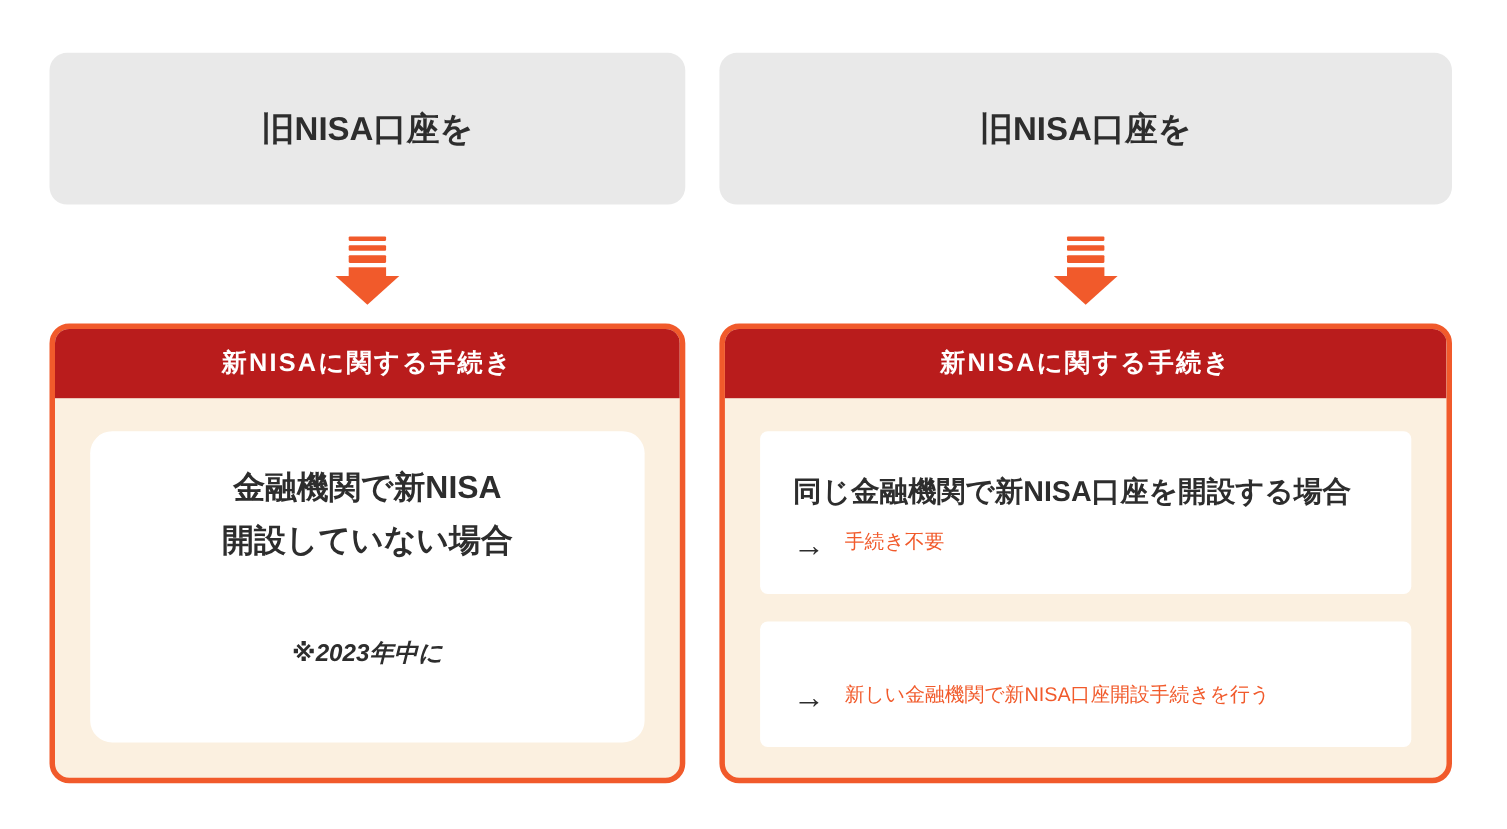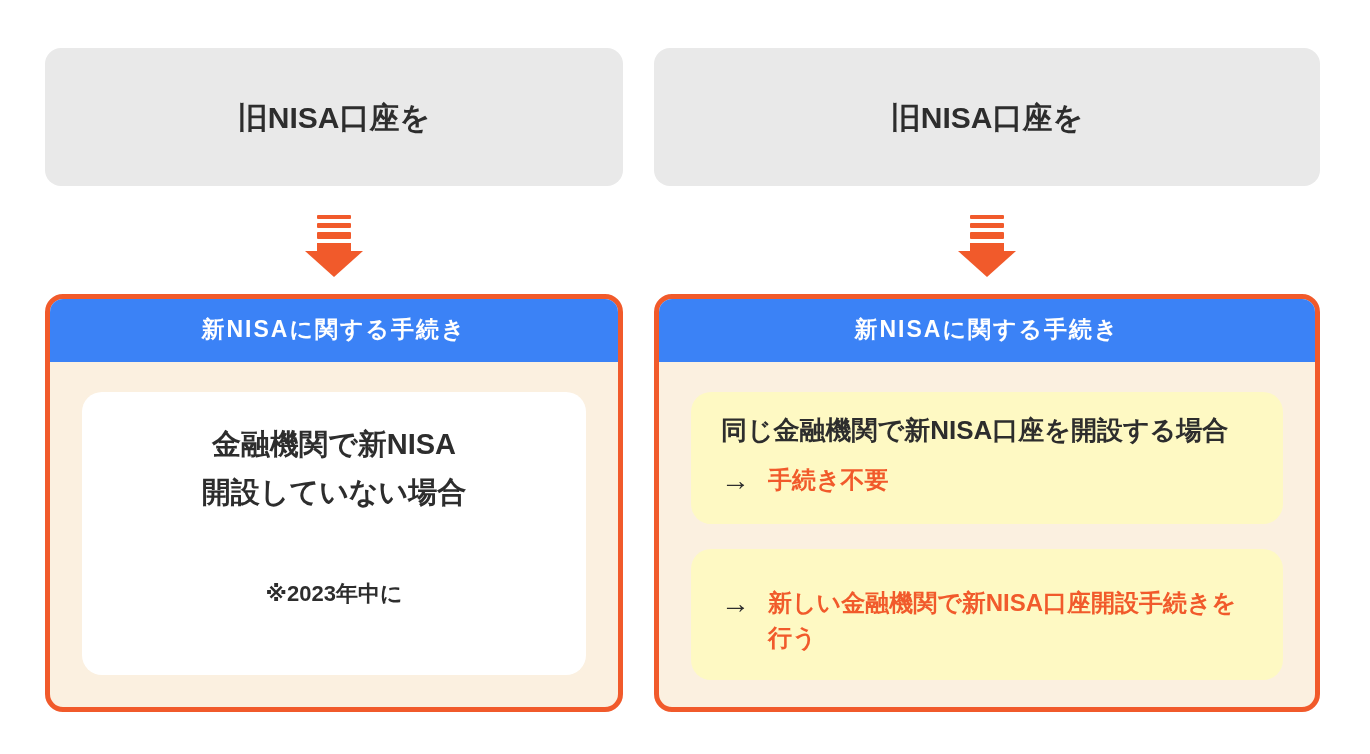--- a/index.html
+++ b/index.html
@@ -81,21 +81,21 @@
     height: 418px;
     background: #fbf0e0;
     border: 5px solid #f15a2b;
     border-radius: 18px;
     overflow: hidden;
     box-sizing: border-box;
     display: flex;
     flex-direction: column;
   }
   .panel-title {
-    background: #3b82f6;
+    background: #b91c1c;
     color: #ffffff;
     font-weight: bold;
     font-size: 23px;
     letter-spacing: 2px;
     text-align: center;
     padding: 15px 0 17px 0;
     flex: 0 0 auto;
   }
   .panel-body {
     flex: 1 1 auto;
@@ -122,27 +122,28 @@
     font-size: 29px;
     line-height: 1.65;
     color: #2d2d2d;
   }
   .big-card .note {
     margin-top: 34px;
     font-weight: bold;
     font-size: 22px;
     line-height: 1.6;
     color: #2d2d2d;
+    font-style: italic;
   }
 
   
   .case-card {
-    background: #fef9c3;
-    border-radius: 20px;
-    padding: 22px 30px 24px 30px;
+    background: #ffffff;
+    border-radius: 7px;
+    padding: 38px 30px 24px 30px;
     box-sizing: border-box;
   }
   .case-card + .case-card { margin-top: 25px; }
   .case-card .heading {
     font-weight: bold;
     font-size: 26px;
     line-height: 1.3;
     color: #2d2d2d;
   }
   .result-row {
@@ -153,22 +154,22 @@
   .result-row .arrow-glyph {
     flex: 0 0 auto;
     font-weight: bold;
     font-size: 29px;
     line-height: 1.35;
     color: #2d2d2d;
     margin-right: 18px;
   }
   .result-row .result-text {
     flex: 1 1 auto;
-    font-weight: bold;
-    font-size: 24px;
+    font-weight: normal;
+    font-size: 18px;
     line-height: 1.45;
     color: #f15a2b;
     padding-top: 2px;
   }
 </style>
 </head>
 <body>
 
 <div class="wrap">
 

